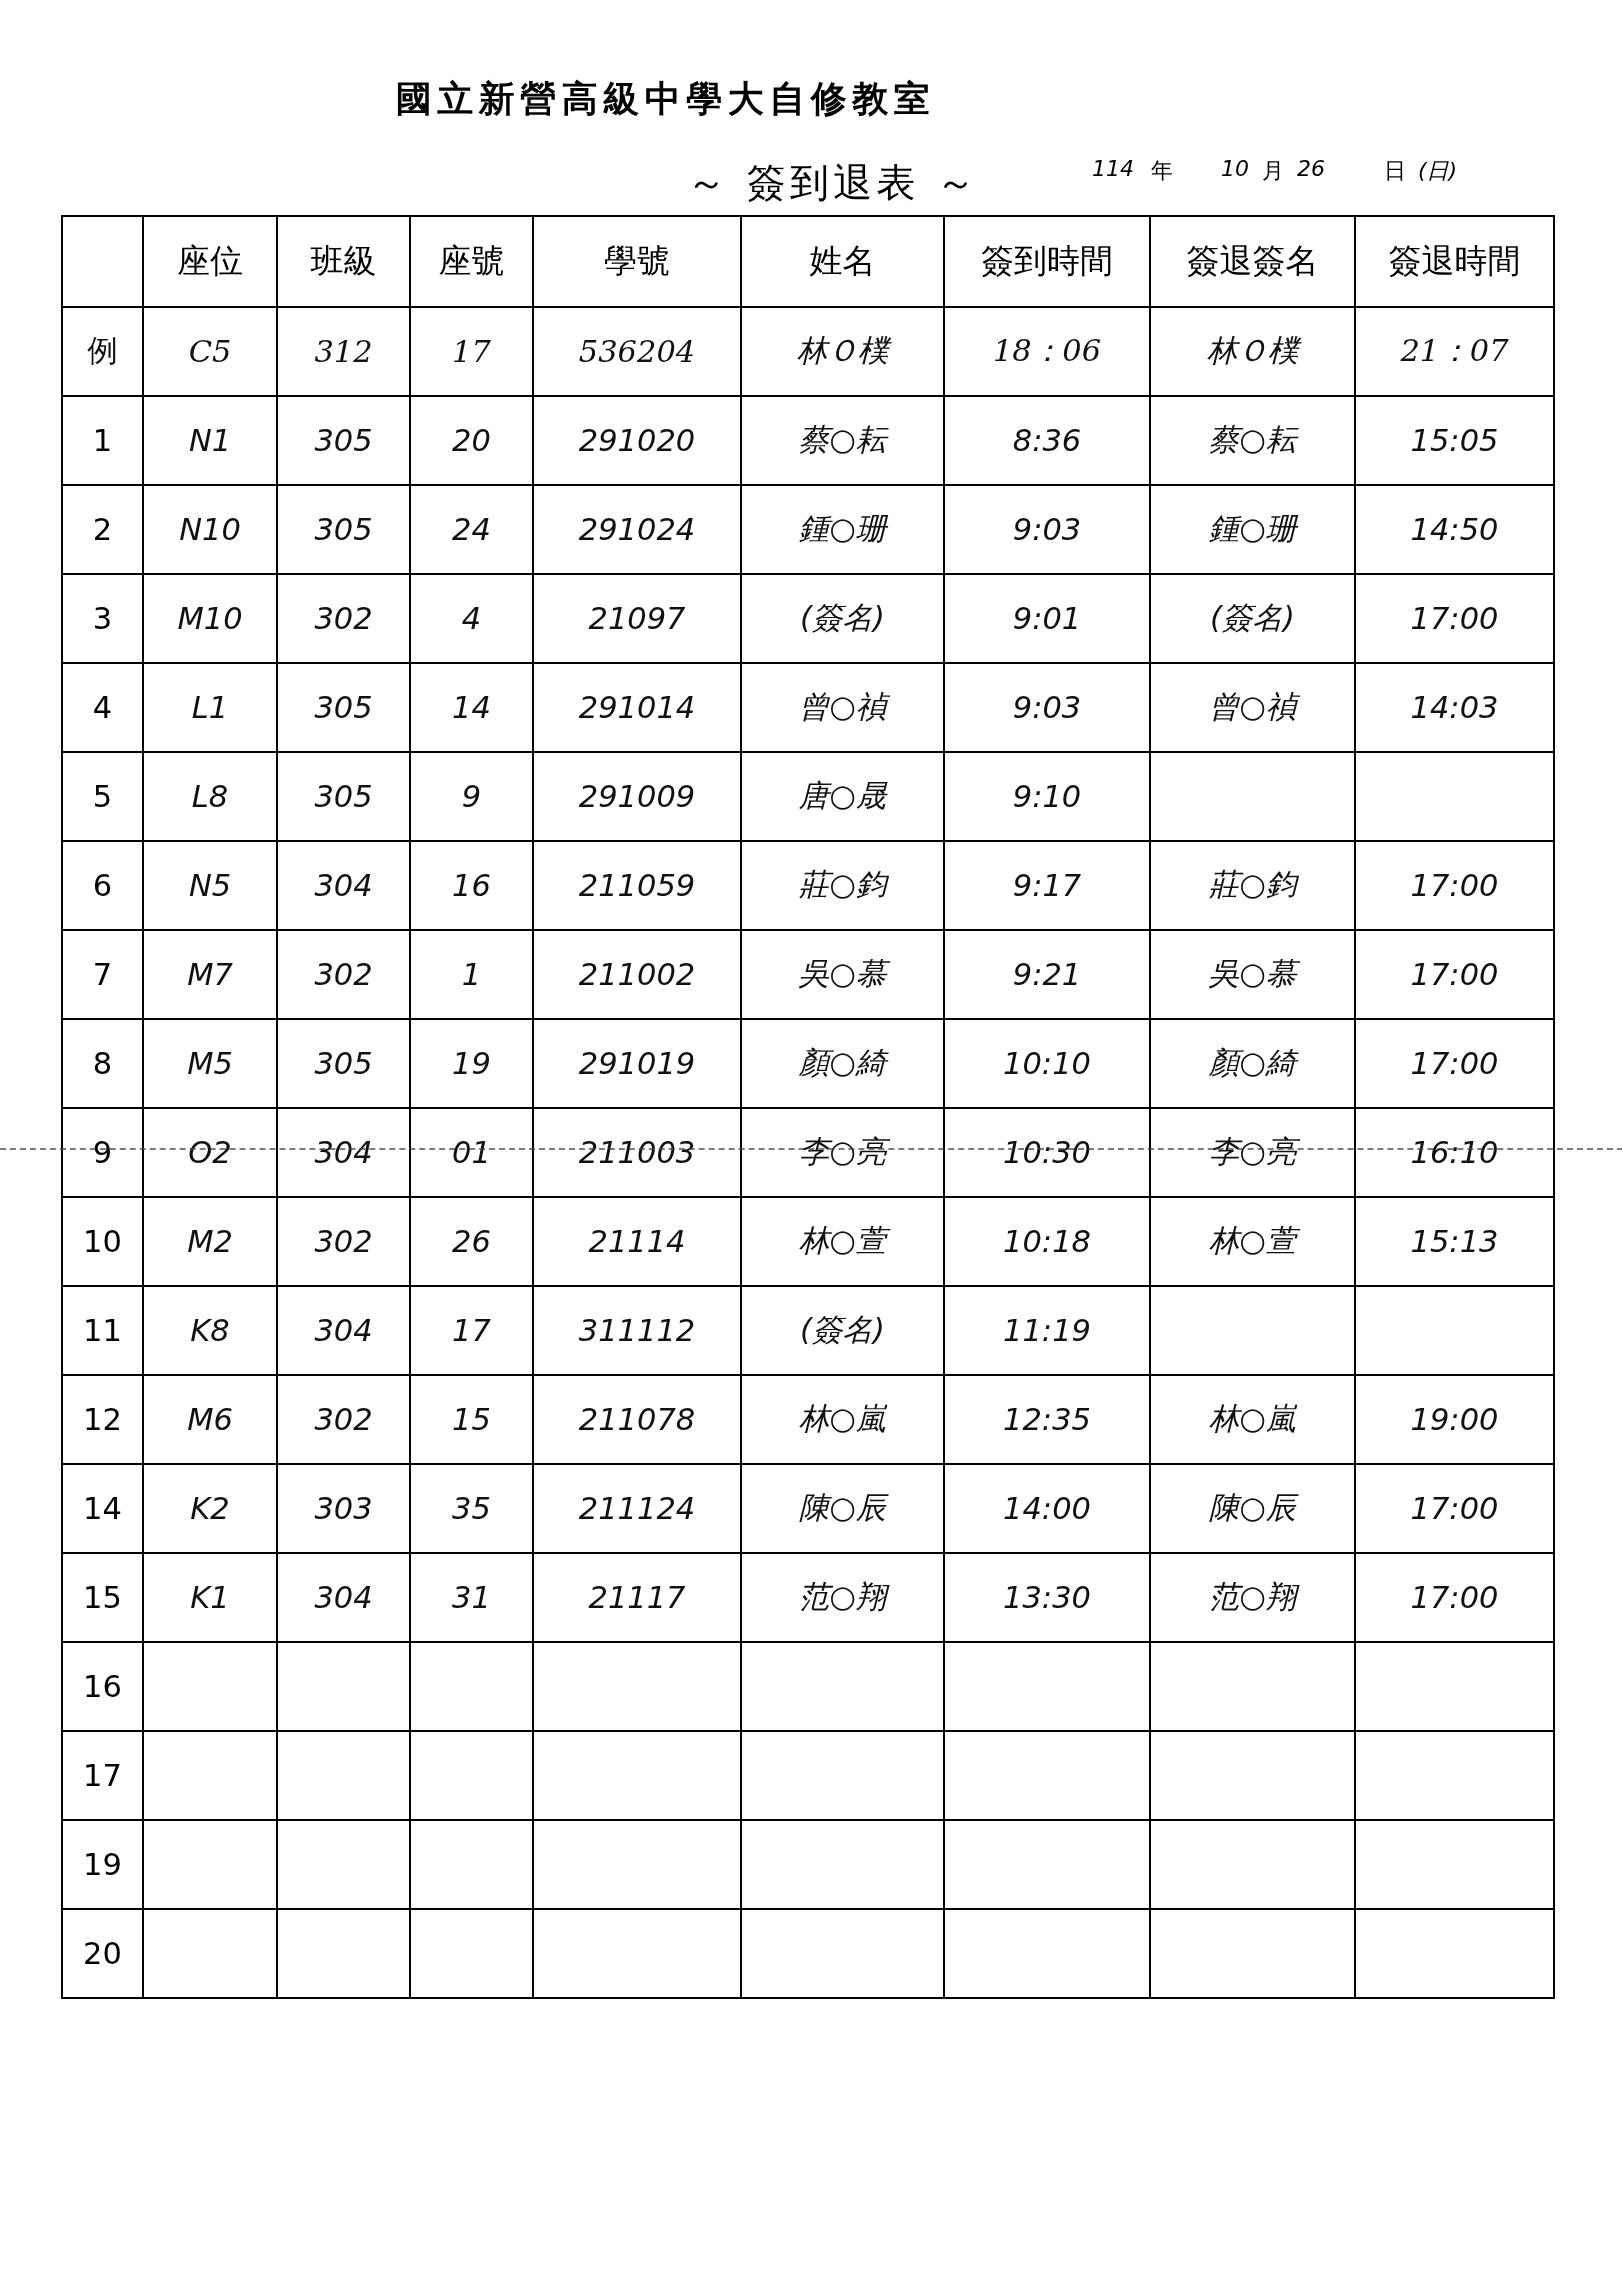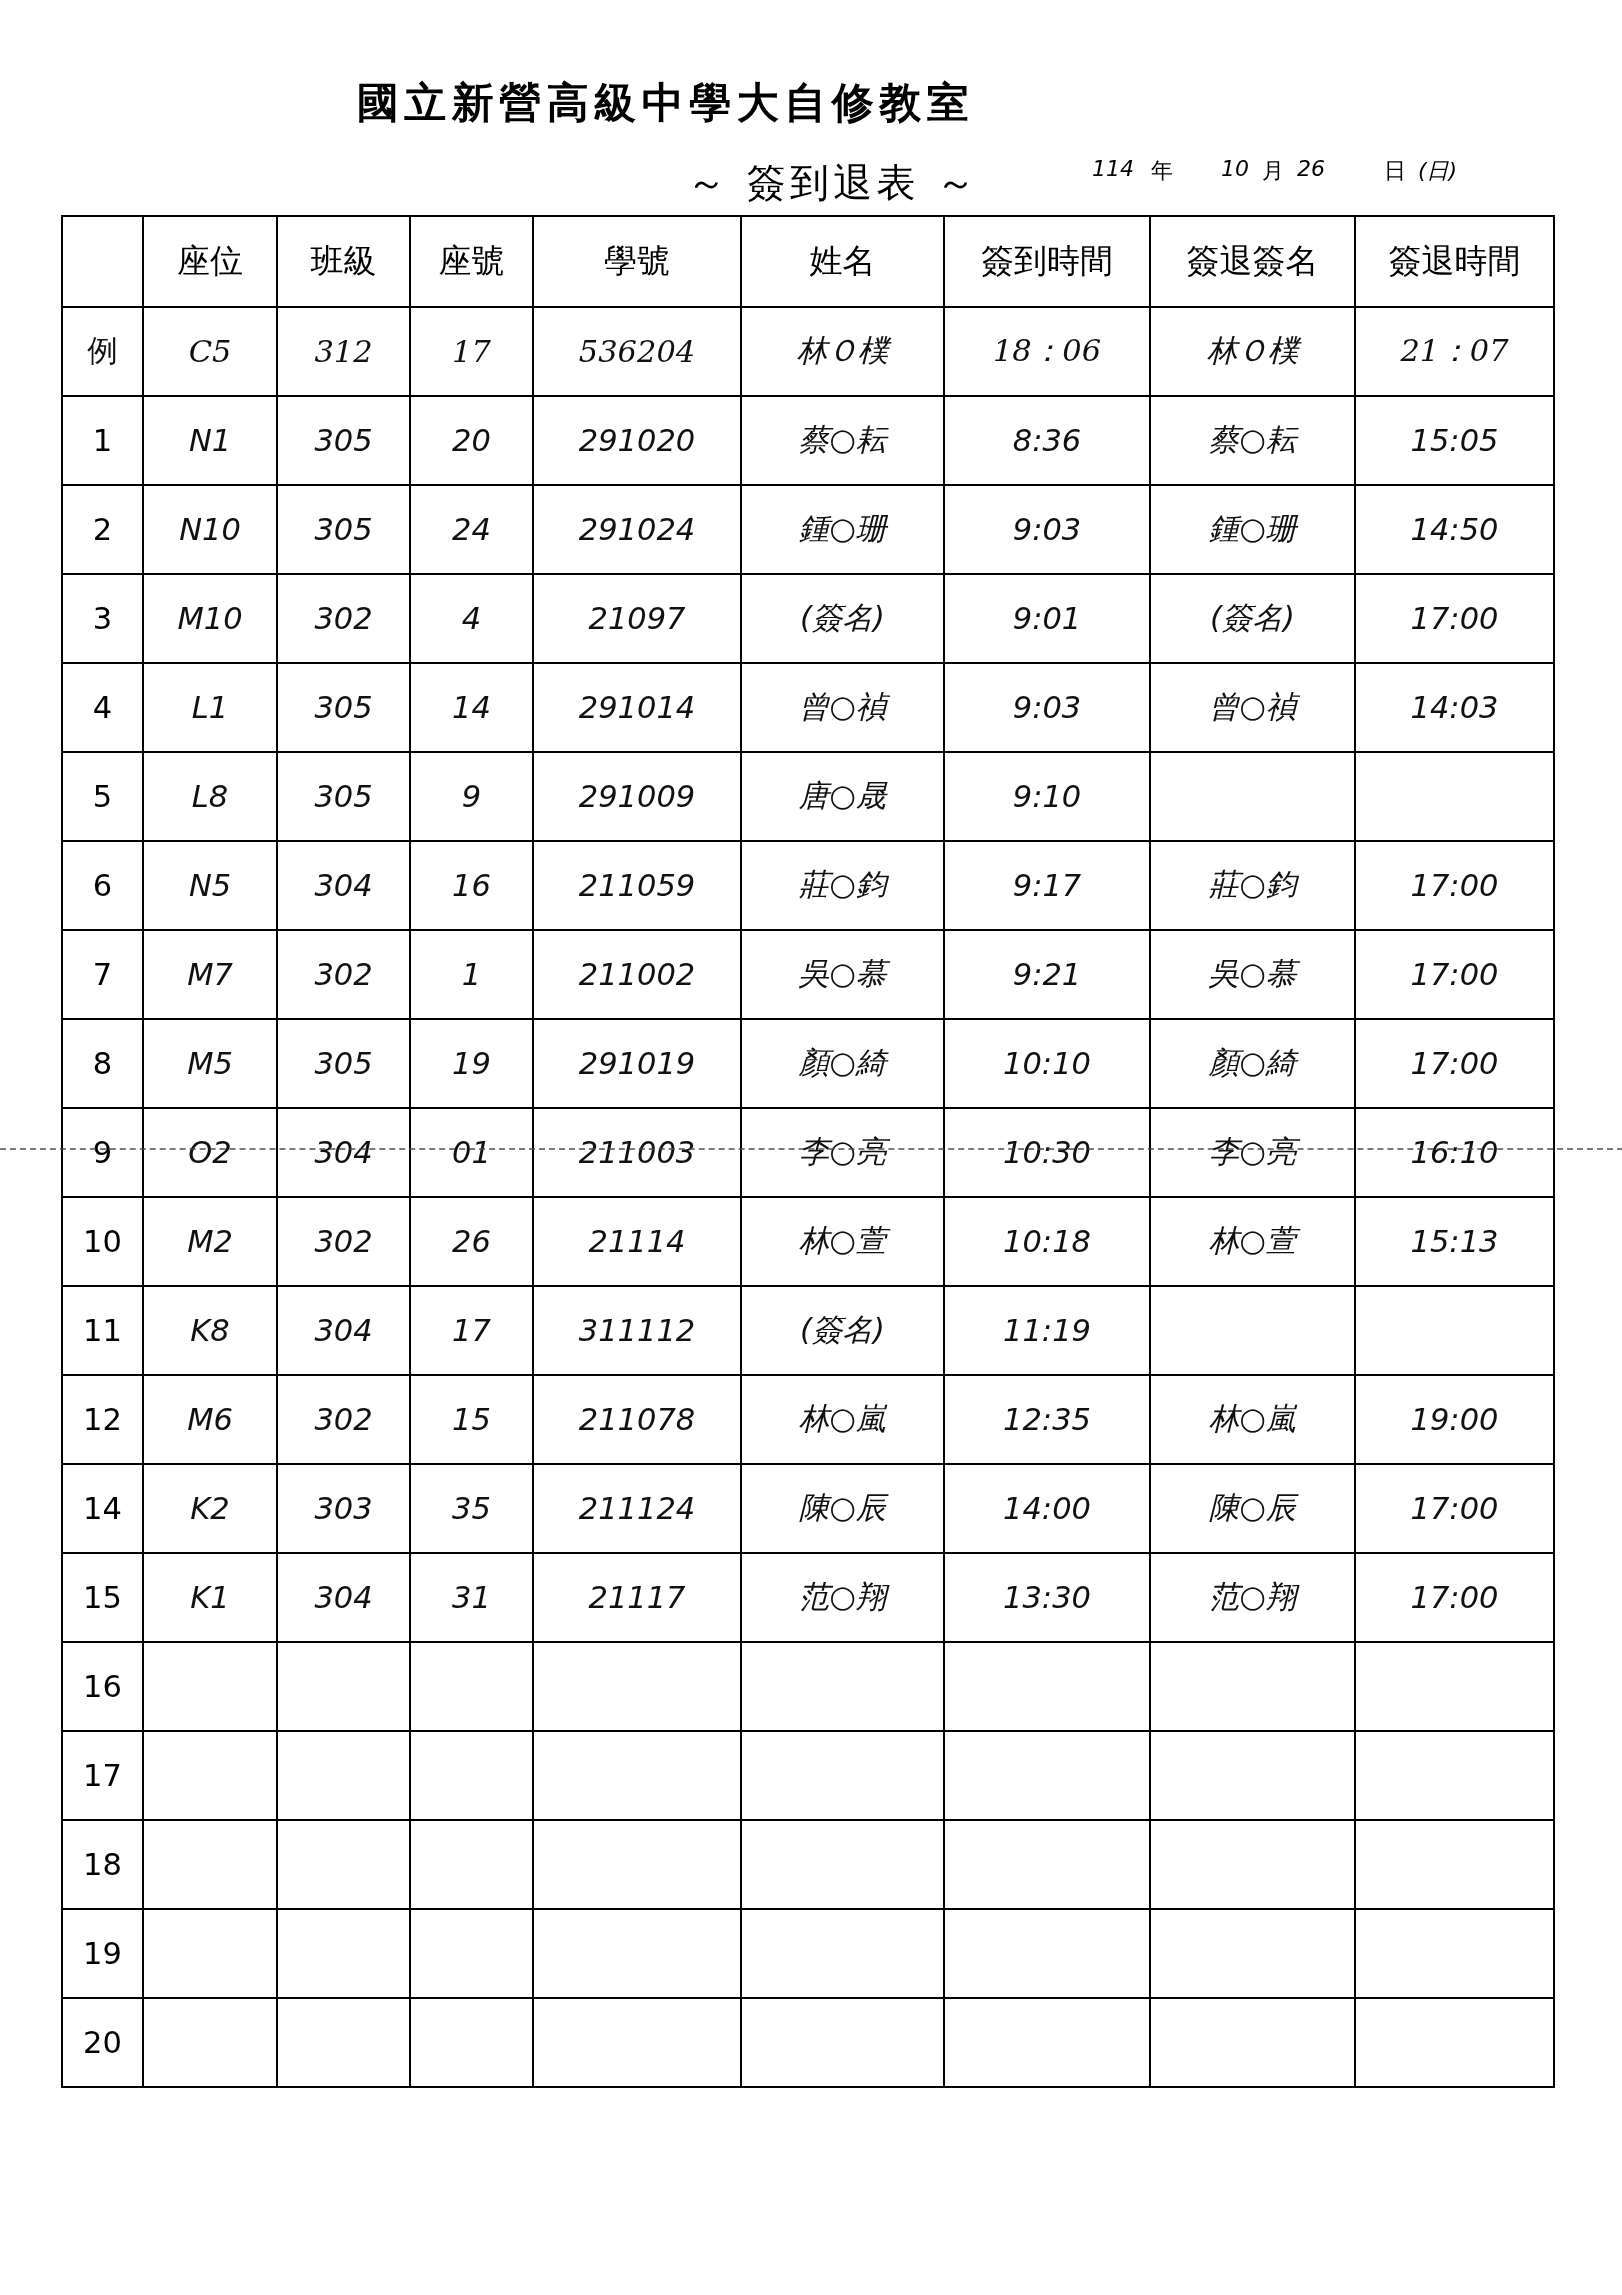--- a/index.html
+++ b/index.html
@@ -2,21 +2,21 @@
 <html style="font-size:11px"><head>
 <meta charset="utf-8">
 <style>
   html, body { margin: 0; padding: 0; background: #ffffff; }
   body {
     width: 1623px; height: 2295px; position: relative; overflow: hidden;
     font-family: "DejaVu Sans", sans-serif; color: #000;
   }
   .title {
     position: absolute; left: 0; top: 75px; width: 1331px;
-    text-align: center; font-size: 42px; font-weight: bold; letter-spacing: 5.5px;
+    text-align: center; font-size: 36px; font-weight: bold; letter-spacing: 5.5px;
     font-family: "DejaVu Serif", serif;
   }
   .subtitle {
     position: absolute; left: 687px; top: 156px; font-size: 39px;
     font-family: "DejaVu Serif", serif; letter-spacing: 4.2px;
   }
   .date-line {
     position: absolute; top: 156px; font-size: 22px;
     font-family: "DejaVu Serif", serif;
   }
@@ -274,31 +274,20 @@
         <td class="hw"></td>
         <td class="hw"></td>
         <td class="hw"></td>
         <td class="hw"></td>
         <td class="hw"></td>
         <td class="hw"></td>
         <td class="hw"></td>
         <td class="hw"></td>
       </tr>
       <tr>
-        <td class="idx">18</td>
-        <td class="hw"></td>
-        <td class="hw"></td>
-        <td class="hw"></td>
-        <td class="hw"></td>
-        <td class="hw"></td>
-        <td class="hw"></td>
-        <td class="hw"></td>
-        <td class="hw"></td>
-      </tr>
-      <tr>
         <td class="idx">19</td>
         <td class="hw"></td>
         <td class="hw"></td>
         <td class="hw"></td>
         <td class="hw"></td>
         <td class="hw"></td>
         <td class="hw"></td>
         <td class="hw"></td>
         <td class="hw"></td>
       </tr>

